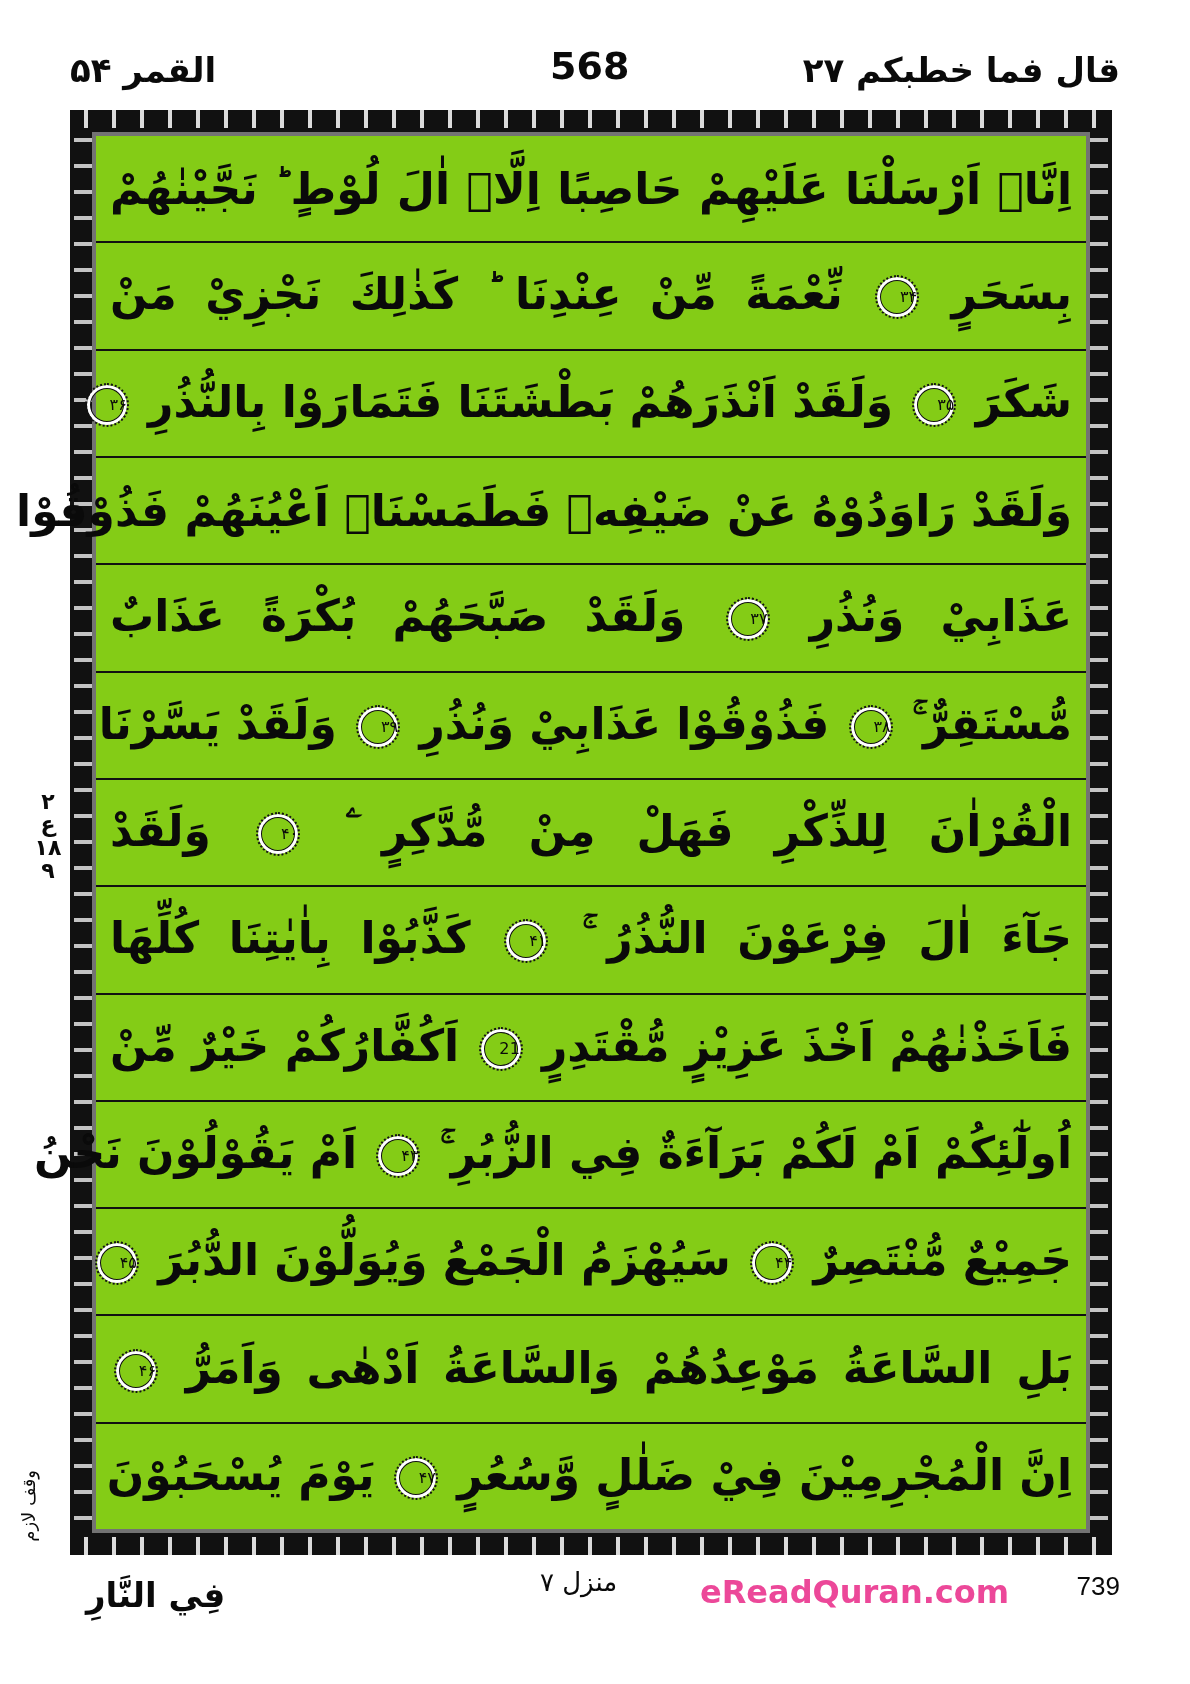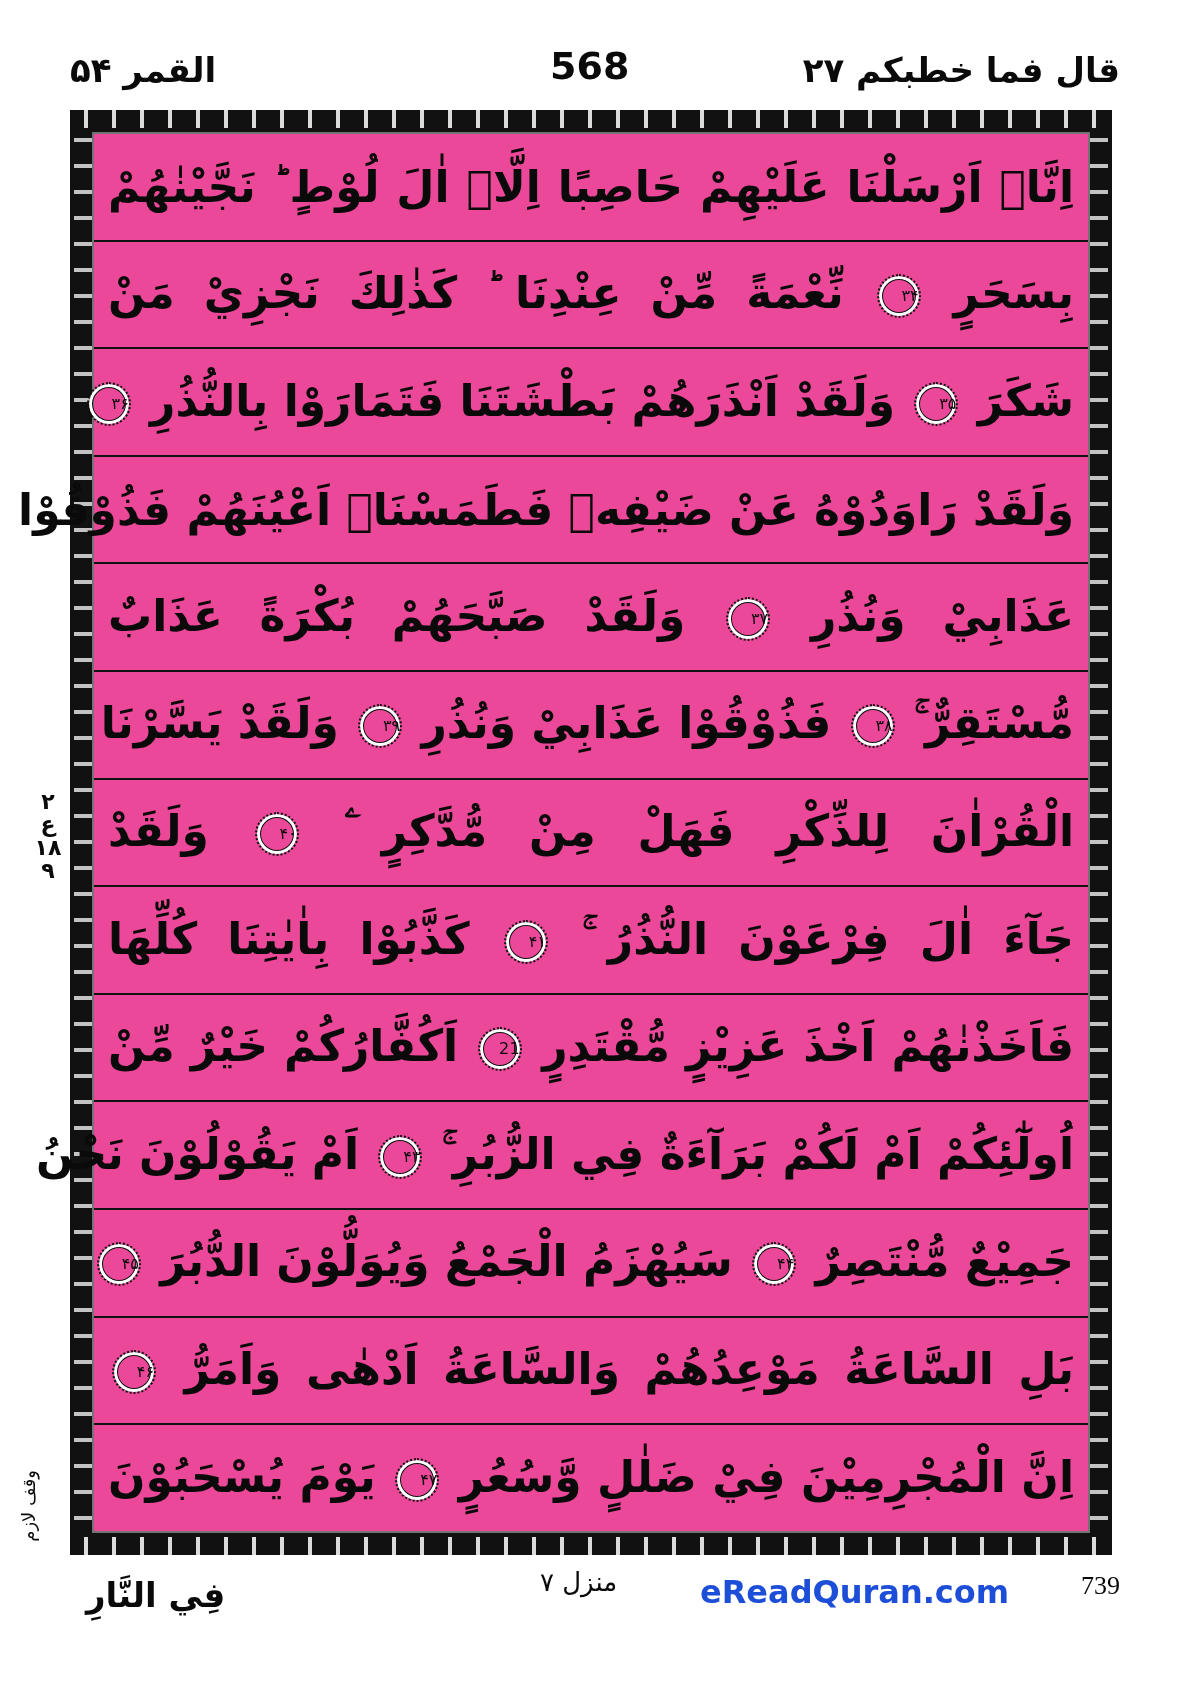--- a/index.html
+++ b/index.html
@@ -18,21 +18,21 @@
     background:
       repeating-linear-gradient(90deg, transparent 0 14px, rgba(255,255,255,0.85) 14px 18px, transparent 18px 28px);
   }
   .frame-ornament-top { top:0; }
   .frame-ornament-bottom { bottom:0; }
   .frame-side { position:absolute; top:18px; bottom:18px; width:22px;
     background: repeating-linear-gradient(180deg, #111 0 10px, rgba(255,255,255,0.75) 10px 14px, #111 14px 26px); }
   .frame-side.left { left:4px; } .frame-side.right { right:4px; }
 
   .inner { position:absolute; left:22px; top:22px; right:22px; bottom:22px;
-           background:#ec4899; border:2px solid #737373; box-sizing:border-box; }
+           background:#84cc16; border:4px solid #737373; box-sizing:border-box; }
 
   .rows { position:absolute; left:0; top:0; right:0; bottom:0; display:flex; flex-direction:column; }
   .row { flex:1; border-bottom:2px solid #111; display:flex; align-items:center; justify-content:center;
          padding:0 14px; box-sizing:border-box; }
   .row:last-child { border-bottom:none; }
   .verse-line { direction:rtl; font-family:"DejaVu Sans", sans-serif; font-weight:bold;
                 font-size:44px; white-space:nowrap; text-align:justify; text-align-last:justify; width:100%;
                 letter-spacing:0.5px; line-height:1; }
 
   .ayah-marker { display:inline-block; width:40px; height:40px; border-radius:50%;
@@ -41,22 +41,22 @@
 
   .margin-ruku { position:absolute; left:30px; top:790px; width:36px; font-size:22px; font-weight:bold;
                  text-align:center; line-height:1.05; direction:rtl; }
   .margin-waqf { position:absolute; left:18px; top:1470px; writing-mode:vertical-rl; transform:rotate(180deg);
                  font-size:18px; direction:rtl; }
 
   .footer { position:absolute; left:70px; top:1575px; width:1050px; height:60px; }
   .ftr-catch { position:absolute; left:16px; top:0; font-size:34px; font-weight:bold; direction:rtl; }
   .ftr-manzil { position:absolute; left:470px; top:-8px; font-size:26px; direction:rtl;text-align:center; }
   .ftr-site { position:absolute; left:630px; top:-2px; font-family:"DejaVu Sans", sans-serif;
-              font-weight:bold; font-size:32px; color:#1d4ed8; }
-  .ftr-page { position:absolute; right:0; top:-4px; font-family:Liberation Serif, serif; font-size:26px;margin-left:28px; }
+              font-weight:bold; font-size:32px; color:#ec4899; }
+  .ftr-page { position:absolute; right:0; top:-4px; font-family:Liberation Sans, sans-serif; font-size:26px;margin-left:28px; }
 </style>
 </head>
 <body>
 
 <div class="header">
   <div class="hdr-left">القمر ۵۴</div>
   <div class="hdr-center">568</div>
   <div class="hdr-right">قال فما خطبكم ۲۷</div>
 </div>
 

